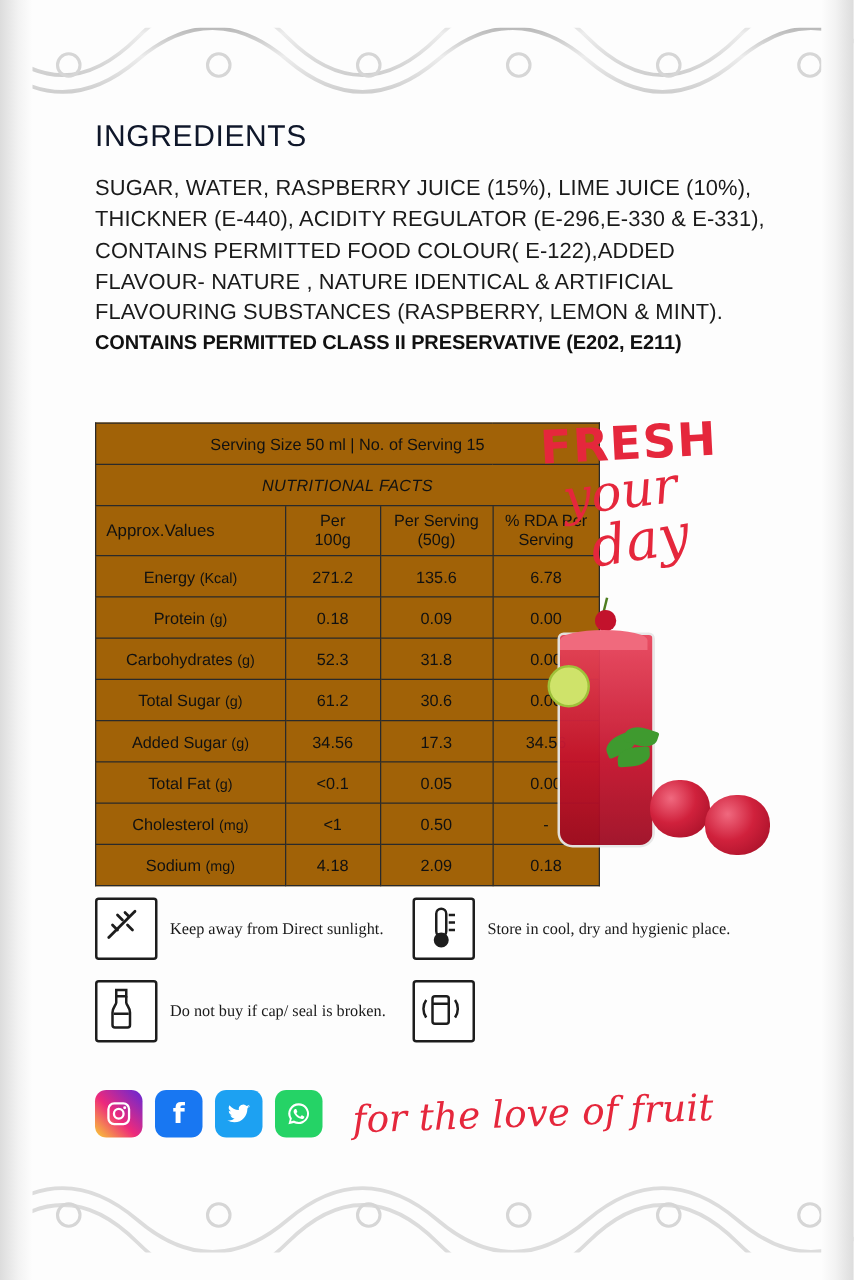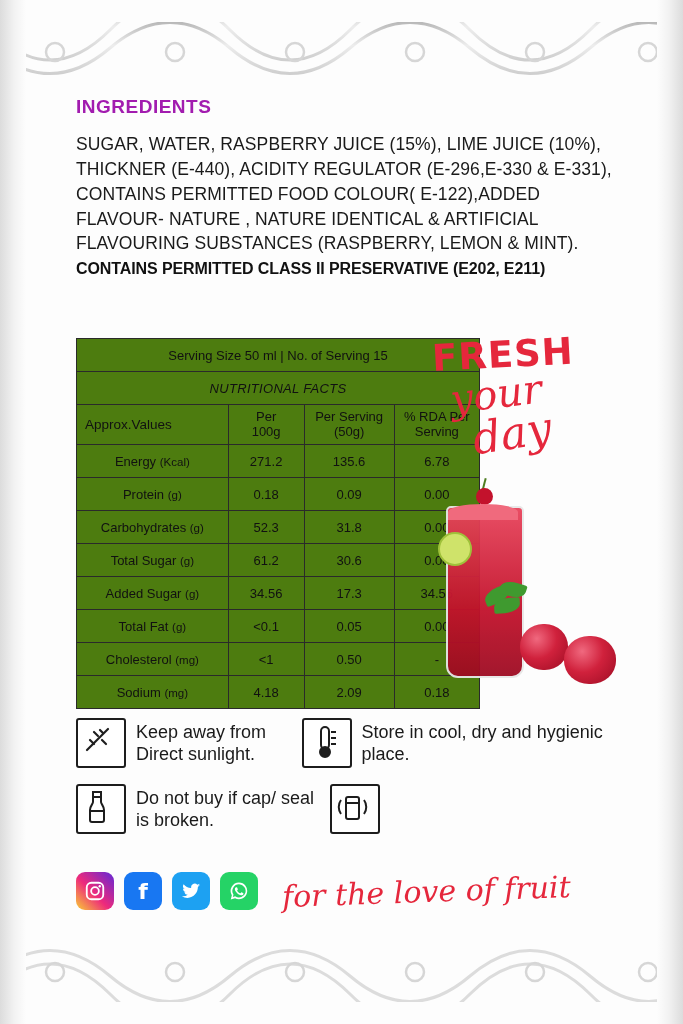--- a/index.html
+++ b/index.html
@@ -42,24 +42,24 @@
 
   
   .content {
     position: absolute;
     left: 76px;
     top: 96px;
     width: 540px;
   }
 
   .heading {
-    font-size: 19px;
-    font-weight: bold;
+    font-size: 24px;
+    font-weight: normal;
     letter-spacing: 0.5px;
-    color: #a21caf;
+    color: #0f172a;
     margin: 0 0 14px 0;
   }
 
   .ingredients-text {
     font-size: 17.5px;
     line-height: 1.42;
     color: #1a1a1a;
     margin: 0;
     letter-spacing: 0.1px;
   }
@@ -75,21 +75,21 @@
   
   .nutrition-wrap {
     position: absolute;
     left: 76px;
     top: 338px;
     width: 340px;
   }
   table.nutrition {
     border-collapse: collapse;
     width: 404px;
-    background: #4d7c0f;
+    background: #a16207;
     padding-left: 25px;
   }
   table.nutrition td, table.nutrition th {
     border: 1px solid #2a2a2a;
     padding: 5px 6px;
     font-size: 13px;
     color: #111111;
     font-weight: normal;
     text-align: center;
     vertical-align: middle;
@@ -258,22 +258,22 @@
   .icon-box {
     width: 46px;
     height: 46px;
     border: 2px solid #1d1d1d;
     border-radius: 3px;
     position: relative;
     flex: 0 0 auto;
     background: #ffffff;
   }
   .storage-text {
-    font-family: Liberation Sans, sans-serif;
-    font-size: 18px;
+    font-family: Liberation Serif, serif;
+    font-size: 13px;
     line-height: 1.25;
     color: #1a1a1a;
   }
 
   
   .social {
     position: absolute;
     left: 76px;
     top: 872px;
     display: flex;

